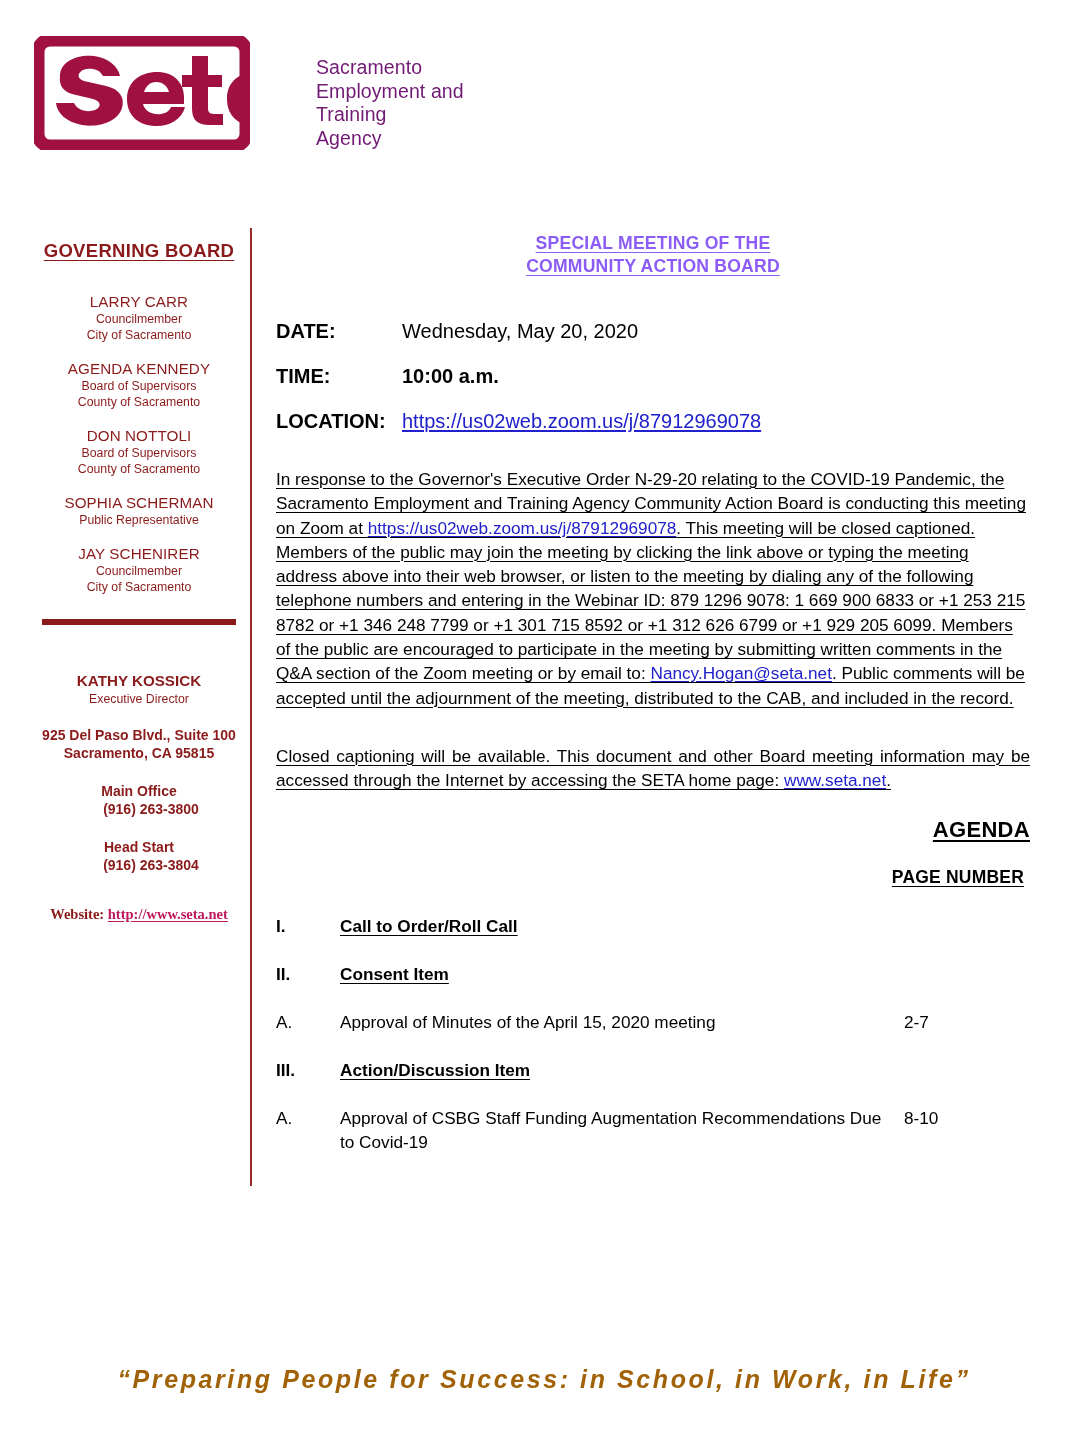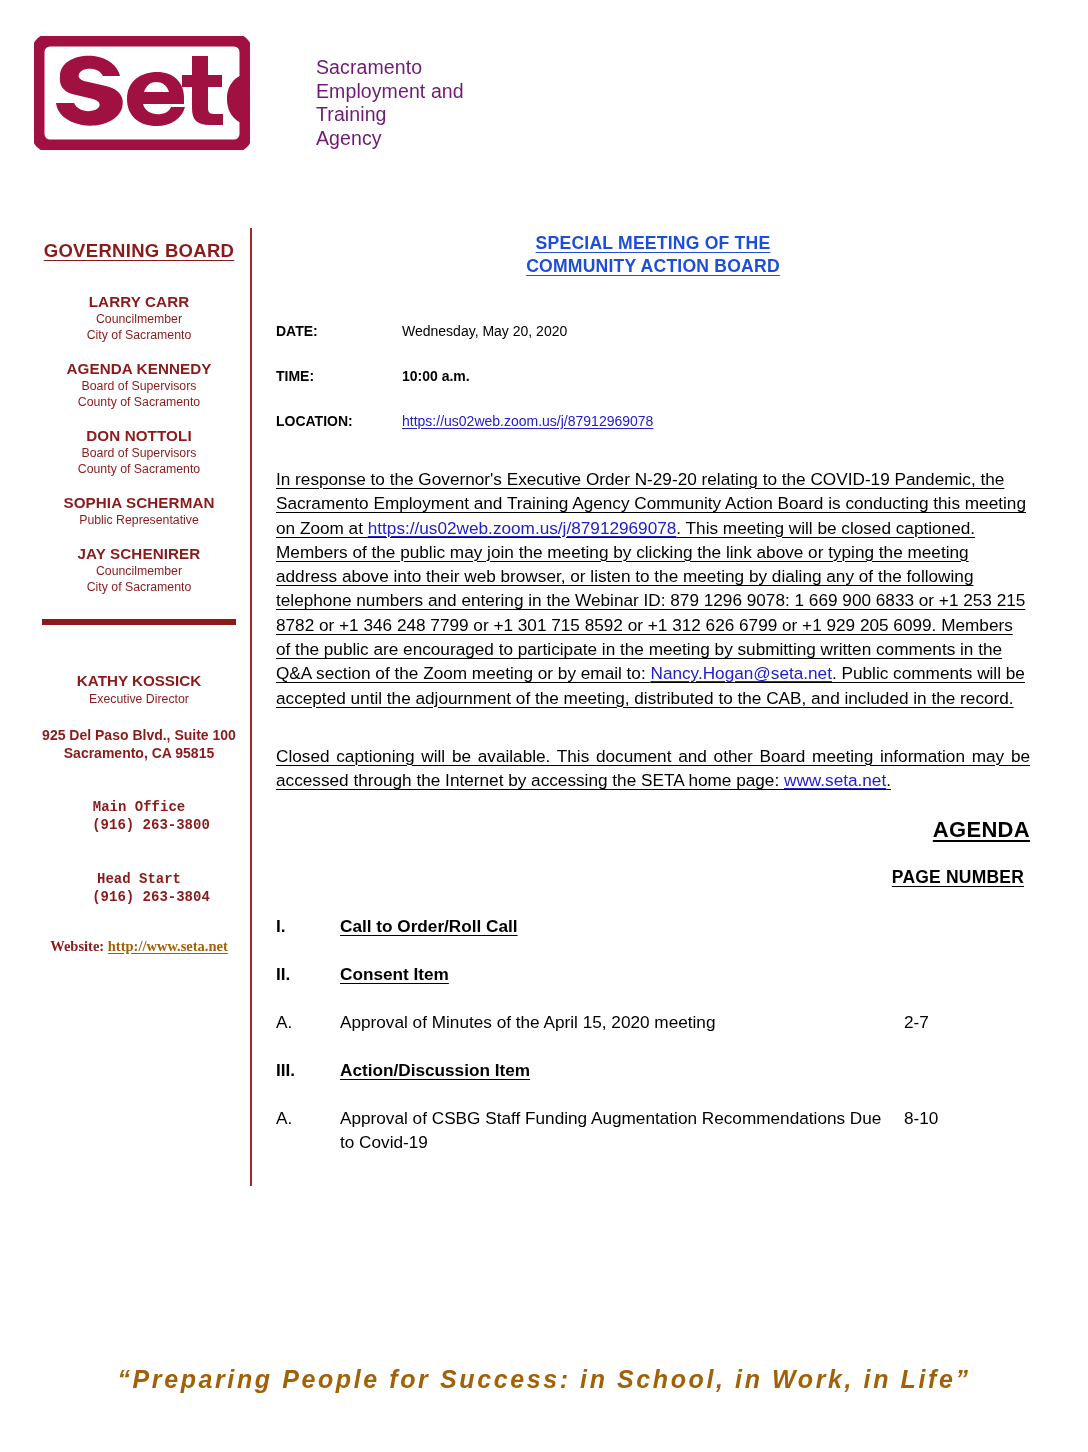--- a/index.html
+++ b/index.html
@@ -60,21 +60,21 @@
     font-weight: bold;
     letter-spacing: 0.3px;
     text-decoration: underline;
     text-underline-offset: 3px;
     margin-bottom: 30px;
   }
 
   .sb-member { margin-bottom: 16px; }
   .sb-member .m-name {
     font-size: 15.2px;
-    font-weight: bold;
+    font-weight: normal;
     letter-spacing: 0.1px;
     line-height: 19px;
   }
   .sb-member .m-role {
     font-size: 12.3px;
     font-weight: normal;
     line-height: 16px;
   }
 
   .sb-rule {
@@ -94,21 +94,21 @@
     font-size: 12.3px;
     line-height: 17px;
   }
   .sb-contact .c-address {
     font-size: 14px;
     font-weight: bold;
     line-height: 18px;
     margin-top: 18px;
     white-space: pre-line;
   }
-  .sb-contact .c-phone-block { margin-top: 36px; font-family: Liberation Mono, monospace; }
+  .sb-contact .c-phone-block { margin-top: 20px; }
   .sb-contact .c-phone-label {
     font-size: 14px;
     font-weight: bold;
     line-height: 18px;
   }
   .sb-contact .c-phone-number {
     font-size: 14px;
     font-weight: bold;
     line-height: 18px;
     padding-left: 24px;
@@ -117,49 +117,49 @@
   .sb-website {
     margin-top: 32px;
     font-family: "Liberation Serif", serif;
     font-size: 14.5px;
     font-weight: bold;
     color: #8B1A1A;
   }
   .sb-website .w-url {
     text-decoration: underline;
     text-underline-offset: 2px;
-    color: #a16207;
+    color: #be185d;
   }
 
   
   .main {
     position: absolute;
     left: 276px; top: 232px;
     width: 754px;
   }
 
   .doc-title {
     text-align: center;
     font-size: 17.6px;
     font-weight: bold;
     line-height: 23px;
     letter-spacing: 0.2px;
-    color: #1d4ed8;
+    color: #8b5cf6;
   }
   .doc-title span {
     text-decoration: underline;
     text-underline-offset: 2.5px;
   }
 
   .meta-block { margin-top: 42px; }
   .meta-row {
     display: flex;
     align-items: center;
     margin-bottom: 22px;
-    font-size: 14px;
+    font-size: 20px;
     line-height: 23px;
   }
   .meta-label {
     font-weight: bold;
     width: 126px;
     flex: 0 0 126px;
   }
   .meta-value { font-weight: normal; }
   .meta-value.bold { font-weight: bold; }
   .meta-value a, .link {

